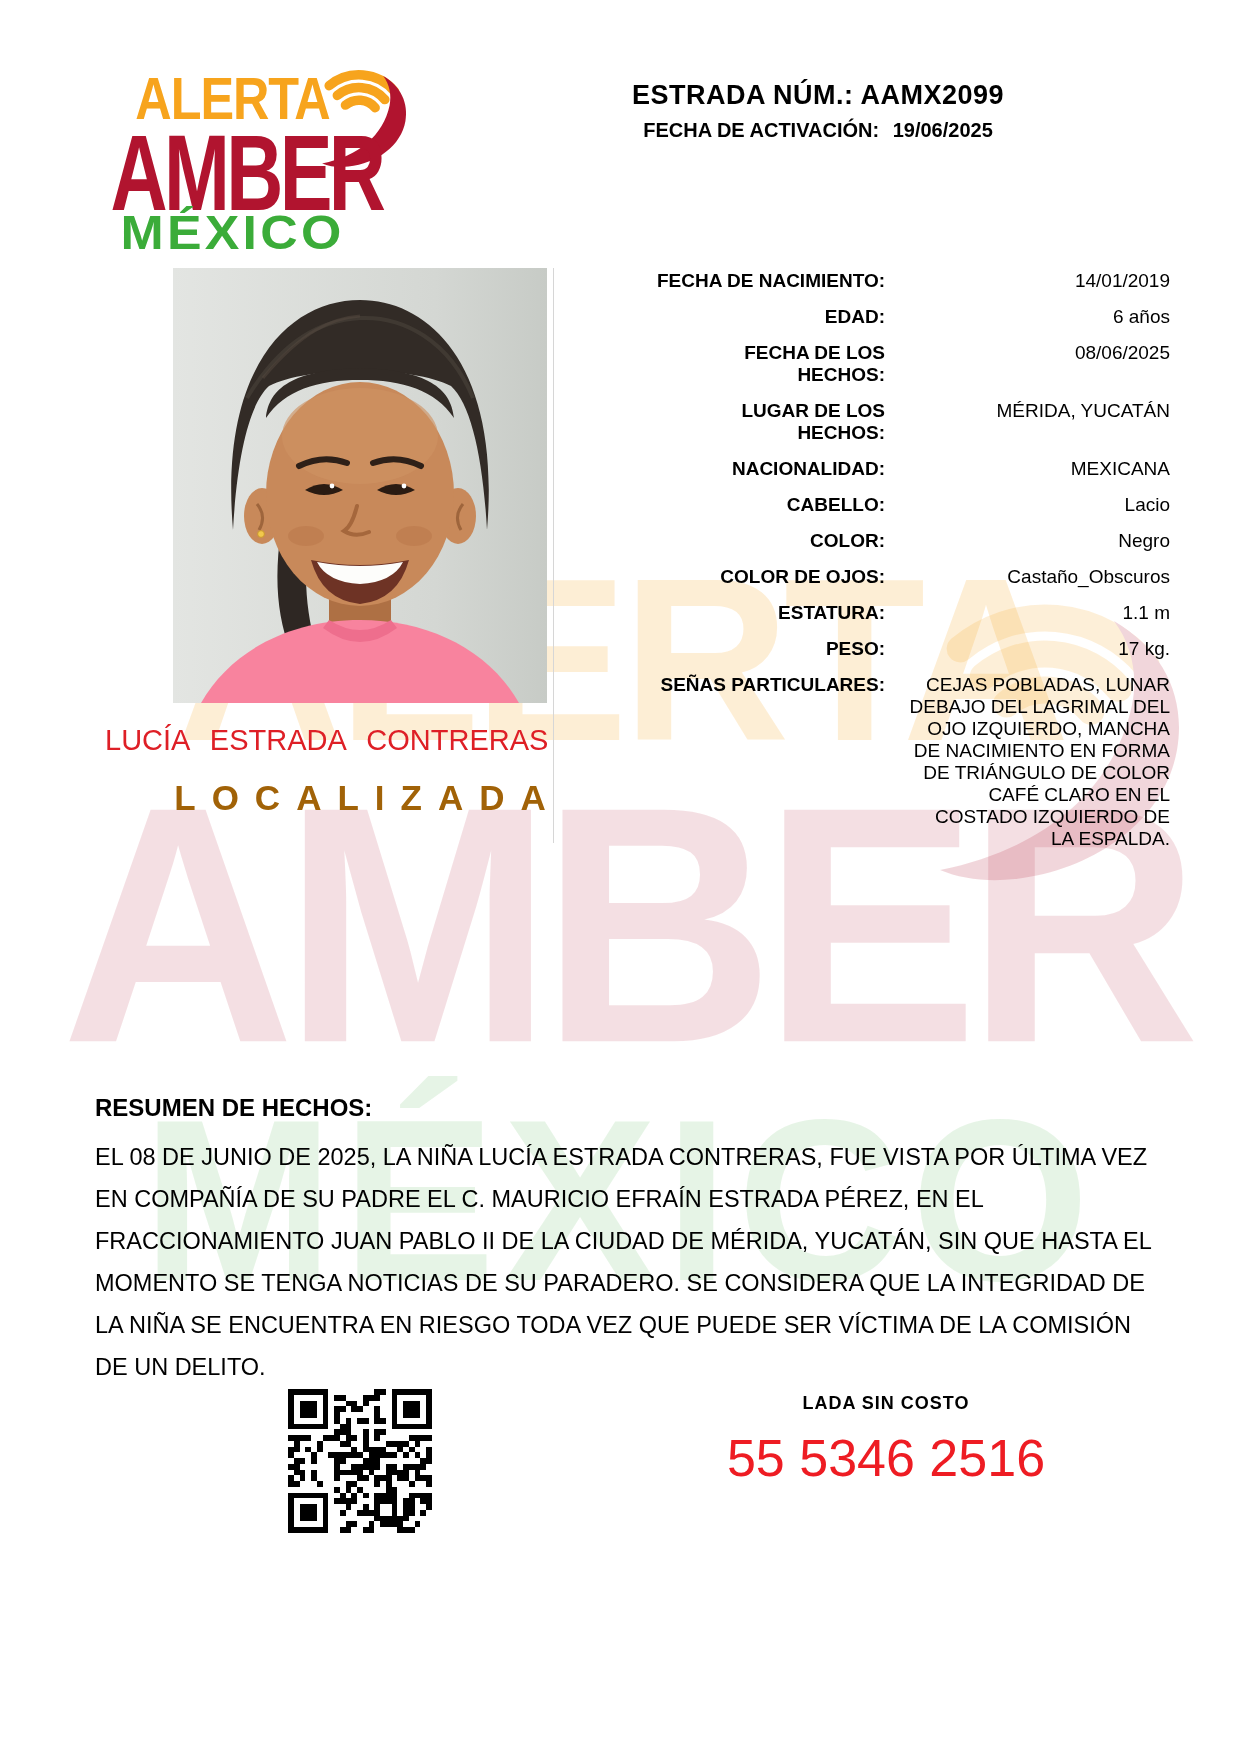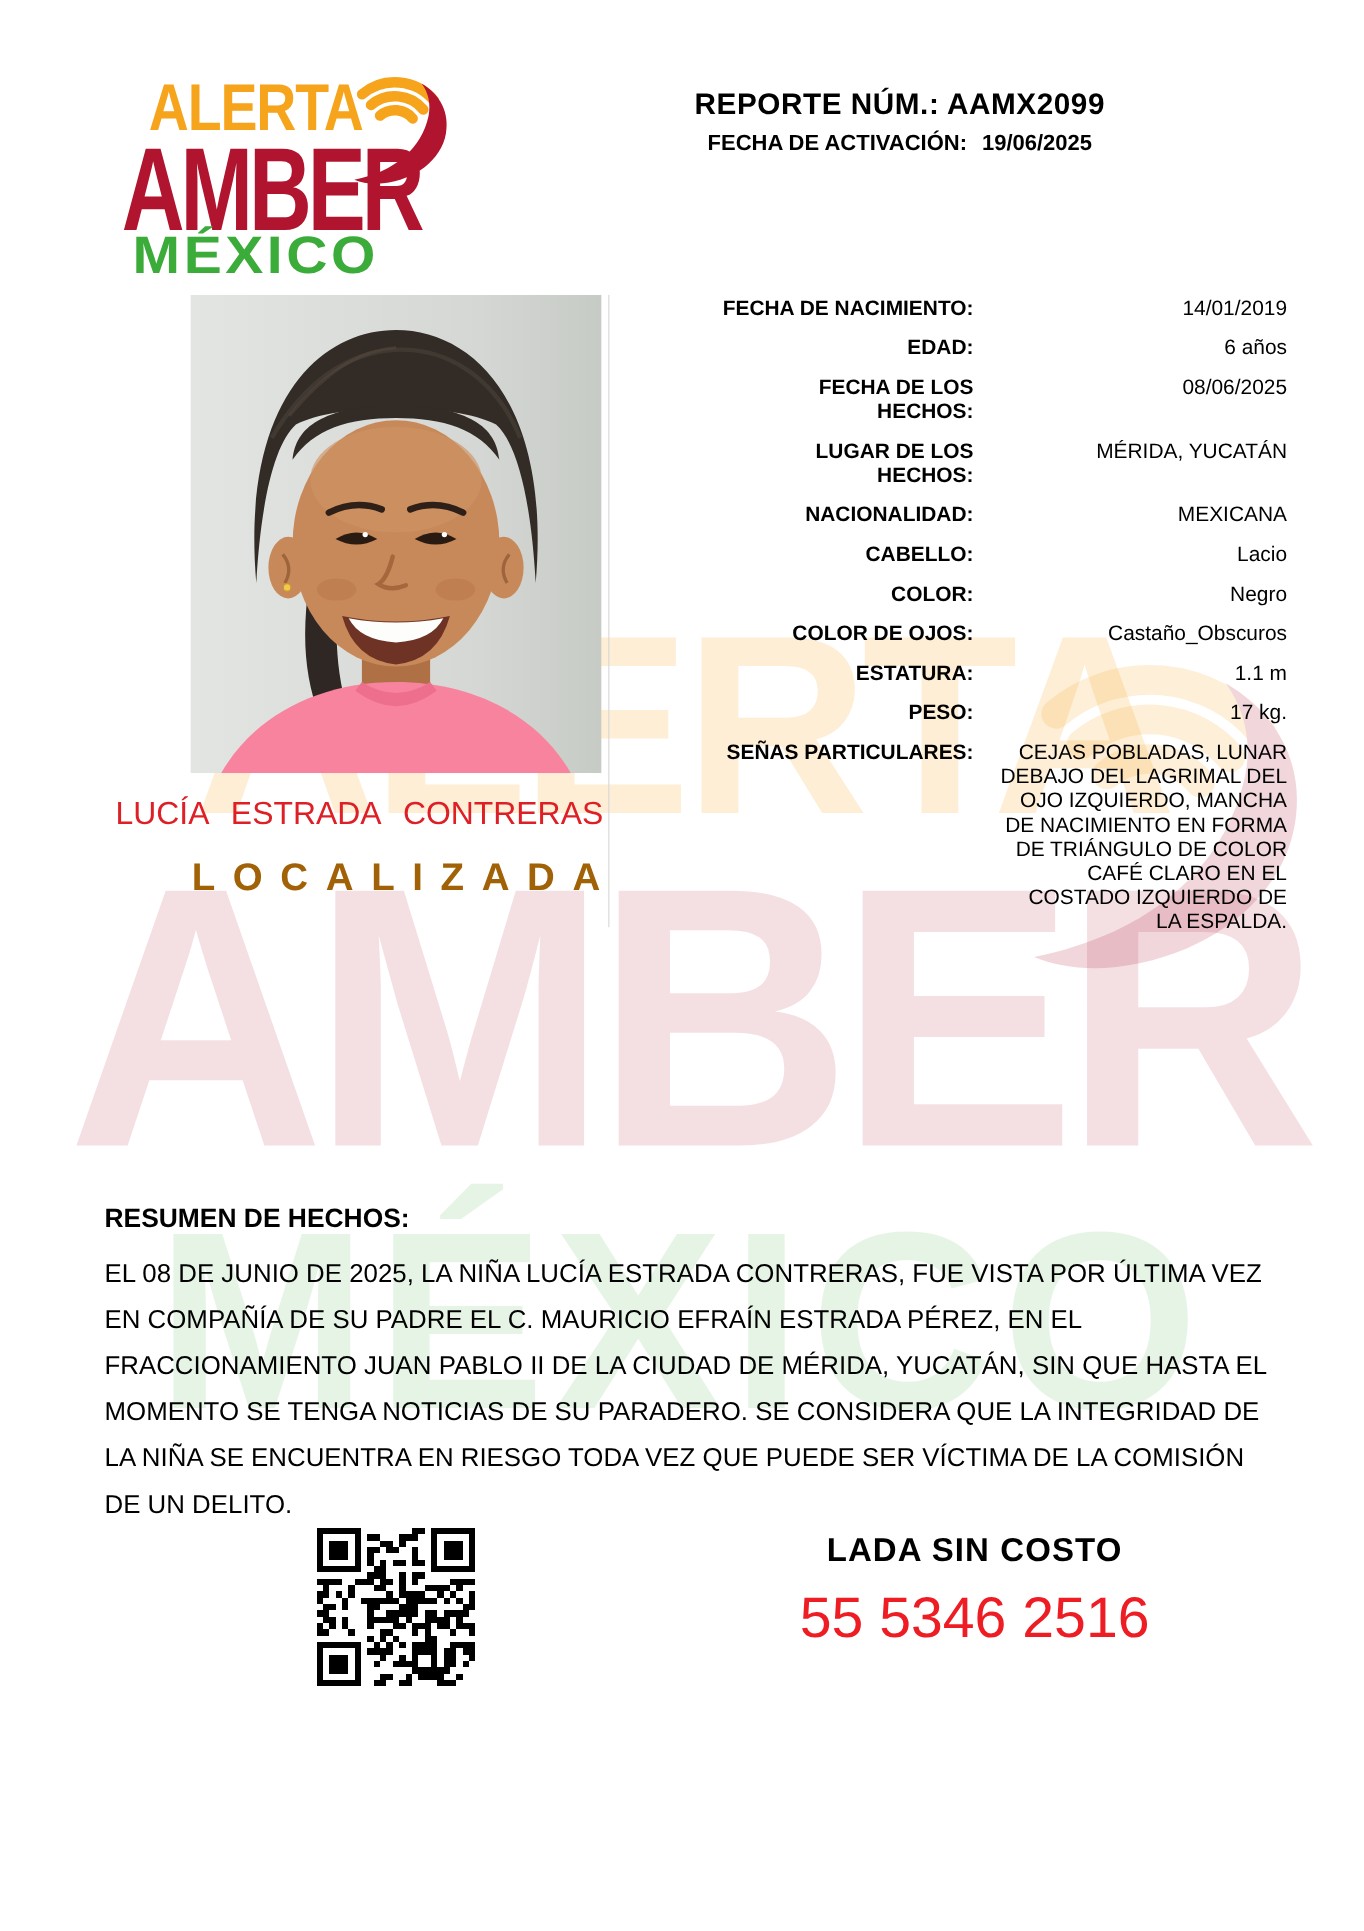--- a/index.html
+++ b/index.html
@@ -44,21 +44,21 @@
 
   
   .summary{position:absolute;left:95px;top:1094px;width:1075px;z-index:2;}
   .summary-title{font-size:24px;font-weight:bold;}
   .summary-body{margin:14px 0 0 0;font-size:23.5px;line-height:42px;}
 
   
   .qr{position:absolute;left:288px;top:1389px;width:144px;height:144px;z-index:2;}
   .qr svg{display:block;width:100%;height:100%;shape-rendering:crispEdges;background:#fff;}
   .contact{position:absolute;left:612px;top:1393px;width:548px;text-align:center;z-index:2;}
-  .contact-lada{font-size:30px;font-weight:bold;letter-spacing:1px;}
+  .contact-lada{font-size:18px;font-weight:bold;letter-spacing:1px;}
   .contact-phone{margin-top:14px;font-size:52px;font-weight:normal;color:#EE1C23;white-space:nowrap;}
 </style>
 </head>
 <body>
 
 <div class="page">
 
   <div class="watermark" aria-hidden="true">
     <div class="wm-line wm-alerta">ALERTA</div>
     <div class="wm-line wm-amber">AMBER</div>
@@ -82,21 +82,21 @@
       </g>
       <path d="M20,95 C55,88 78,68 84,40 C86,30 84,20 78,12 C95,22 102,38 99,55 C95,78 72,95 45,98 C36,99 27,98 20,95 Z" fill="#B1142F"></path>
     </svg>
     <div class="logo-line logo-alerta">ALERTA</div>
     <div class="logo-line logo-amber">AMBER</div>
     <div class="logo-line logo-mexico">MÉXICO</div>
   </div>
 
   <div class="report-info">
     <div class="report-title">
-      <span>REPORTE NÚM.:</span>
+      <span>ESTRADA NÚM.:</span>
       <span>AAMX2099</span>
     </div>
     <div class="report-activation">
       <span>FECHA DE ACTIVACIÓN:</span>
       <span class="date">19/06/2025</span>
     </div>
   </div>
 
   <div class="photo">
     <svg viewBox="0 0 374 435">

